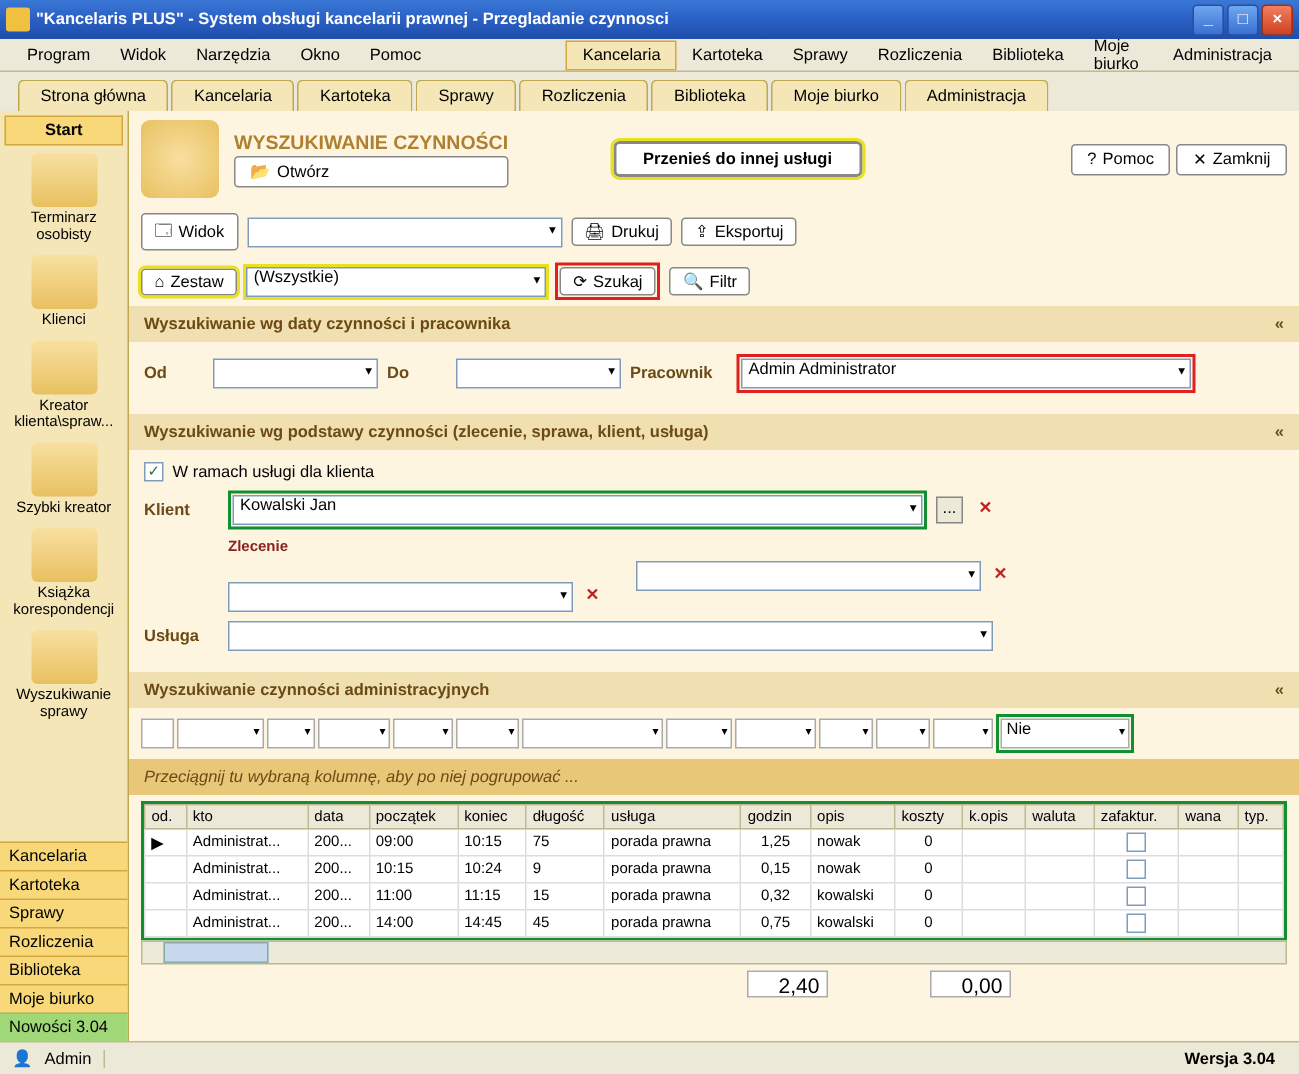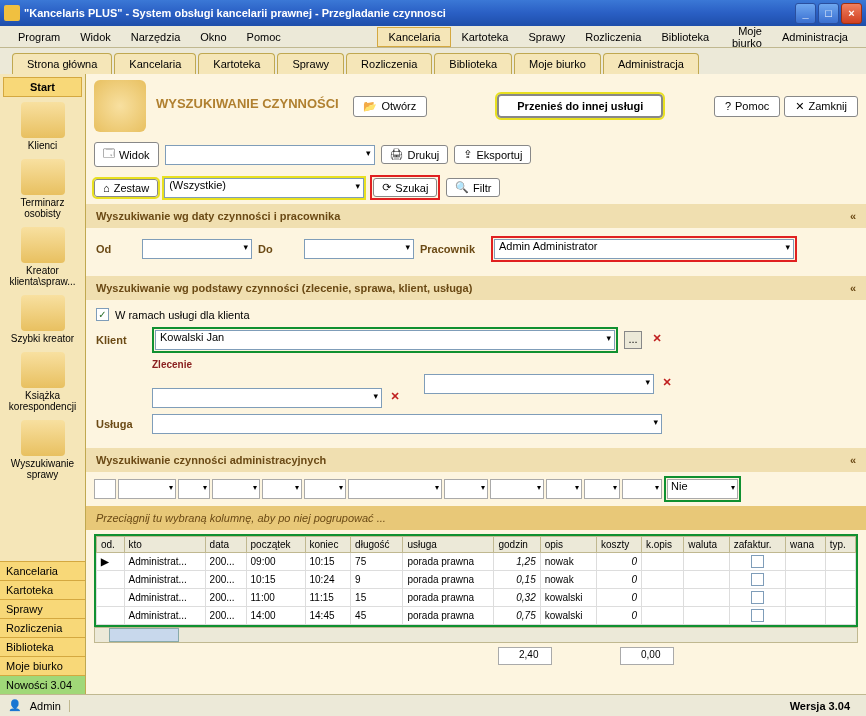--- a/index.html
+++ b/index.html
@@ -4,21 +4,21 @@
 <style>
   * { box-sizing: border-box; margin: 0; padding: 0; font-family: Tahoma, Arial, sans-serif; font-size: 11px; }
   body { background: #ece9d8; width: 866px; height: 716px; overflow: hidden; }
   
   .titlebar { background: linear-gradient(#3b78d6, #2a5fc4 50%, #1e4eaa); height: 26px; display: flex; align-items: center; padding: 0 4px; color: #fff; }
   .titlebar .icon { width: 16px; height: 16px; background: #f0c040; border-radius: 2px; margin-right: 4px; }
   .titlebar .title { flex: 1; font-weight: bold; }
   .titlebar .winbtn { width: 21px; height: 21px; background: linear-gradient(#6ea7f0, #3a6fd0); border: 1px solid #2a4f9e; border-radius: 3px; margin-left: 2px; color: #fff; text-align: center; line-height: 19px; font-weight: bold; cursor: pointer; }
   .titlebar .winbtn.close { background: linear-gradient(#f08060, #d04020); border-color: #a03010; }
   
-  .menubar { background: #ece9d8; height: 22px; display: flex; align-items: center; padding: 0 8px; border-bottom: 1px solid #c0b890; text-align: right; }
+  .menubar { background: #ece9d8; height: 22px; display: flex; align-items: center; padding: 0 8px; border-bottom: 1px solid #c0b890; }
   .menubar .item { padding: 3px 10px; cursor: pointer; }
   .menubar .item.active { background: #f5e6b8; border: 1px solid #d4a840; }
   
   .tabbar { background: #ece9d8; height: 26px; display: flex; align-items: flex-end; padding: 0 12px; gap: 2px; }
   .tabbar .tab { padding: 4px 14px; background: #f5e6b8; border: 1px solid #c0a850; border-bottom: none; border-radius: 4px 4px 0 0; cursor: pointer; }
   
   .main { display: flex; height: calc(716px - 26px - 22px - 26px - 22px); }
   
   .sidebar { width: 86px; background: #f5e6b8; border-right: 1px solid #c0a850; display: flex; flex-direction: column; }
   .sidebar .topbtn { margin: 3px; padding: 3px; background: #f8d878; border: 1px solid #d4a840; text-align: center; font-weight: bold; cursor: pointer; }
@@ -60,29 +60,29 @@
   .filter-row { display: flex; gap: 2px; padding: 4px 8px; align-items: center; }
   .filter-row .fcell { height: 20px; border: 1px solid #aaa; background: #fff; min-width: 20px; position: relative; }
   .filter-row .fcell.dd::after { content: "▾"; position: absolute; right: 2px; top: 3px; font-size: 8px; }
   
   .group-hint { background: #e8c878; padding: 6px 10px; color: #6b4a15; font-style: italic; }
   
   .grid { border: 2px solid #109030; margin: 4px 8px 0; }
   table { border-collapse: collapse; width: 100%; background: #fff; }
   th { background: #ece9d8; border: 1px solid #c0b890; padding: 2px 4px; font-weight: normal; text-align: left; font-size: 10px; white-space: nowrap; margin-left: 12px; }
   td { border: 1px solid #ddd; padding: 2px 4px; font-size: 10px; white-space: nowrap; overflow: hidden; }
-  td.num { text-align: right; font-style: italic; }
+  td.num { text-align: center; }
   td.chk { text-align: center; }
   tr.row0 td:first-child { font-weight: bold; }
   
   .scroll-h { height: 16px; background: #ece9d8; margin: 0 8px; border: 1px solid #c0b890; position: relative; }
   .scroll-h .thumb { position: absolute; left: 14px; width: 70px; height: 100%; background: #c8d8ec; border: 1px solid #8aa; }
   
   .totals-row { display: flex; gap: 4px; padding: 4px 8px; }
-  .totals-row .tcell { height: 18px; border: 1px solid #aaa; background: #fff; min-width: 40px; text-align: right; padding: 1px 20px; font-size: 10px; }
+  .totals-row .tcell { height: 18px; border: 1px solid #aaa; background: #fff; min-width: 40px; text-align: right; padding: 1px 20px; font-size: 14px; }
   
   .statusbar { height: 22px; background: #ece9d8; border-top: 1px solid #c0b890; display: flex; align-items: center; padding: 0 8px; }
   .statusbar .seg { padding: 0 8px; border-right: 1px solid #c0b890; }
   .statusbar .seg.last { margin-left: auto; border-right: none; font-weight: bold; }
   
   .chk-box { width: 13px; height: 13px; border: 1px solid #7f9db9; background: #fff; display: inline-block; vertical-align: middle; text-align: center; line-height: 11px; color: #2a6e2a; font-size: 10px; }
 </style>
 </head>
 <body>
 
@@ -121,25 +121,25 @@
     <div class="tab">Administracja</div>
   </div>
 
 <div class="main">
 
   <div class="sidebar">
     <div class="topbtn">Start</div>
     <div id="sidenav">
         <div class="navitem">
           <div class="icn"></div>
+          <div class="lbl">Terminarz osobisty</div>
+        </div>
+        <div class="navitem">
+          <div class="icn"></div>
           <div class="lbl">Klienci</div>
-        </div>
-        <div class="navitem">
-          <div class="icn"></div>
-          <div class="lbl">Terminarz osobisty</div>
         </div>
         <div class="navitem">
           <div class="icn"></div>
           <div class="lbl">Kreator klienta\spraw...</div>
         </div>
         <div class="navitem">
           <div class="icn"></div>
           <div class="lbl">Szybki kreator</div>
         </div>
         <div class="navitem">
@@ -159,21 +159,21 @@
         <div class="botbtn">Rozliczenia</div>
         <div class="botbtn">Biblioteka</div>
         <div class="botbtn">Moje biurko</div>
       </div>
     <div class="botbtn green">Nowości 3.04</div>
   </div>
 
   <div class="content">
     <div class="header">
       <div class="logo"></div>
-      <div style="display:flex;flex-direction:row;gap:14px">
+      <div style="display:flex;flex-direction:column;gap:2px">
         <h2>WYSZUKIWANIE CZYNNOŚCI</h2>
         <div class="btn">
             <span>📂</span>
             <span>Otwórz</span>
           </div>
       </div>
       <div class="bigbtn hl-yellow" style="margin-left:60px">Przenieś do innej usługi</div>
       <div class="right">
         <div class="btn">
             <span>?</span>
@@ -287,21 +287,21 @@
       <div class="fcell dd" style="width:48px"></div>
       <div class="fcell dd" style="width:40px"></div>
       <div class="fcell dd" style="width:42px"></div>
       <div class="fcell dd" style="width:94px"></div>
       <div class="fcell dd" style="width:44px"></div>
       <div class="fcell dd" style="width:54px"></div>
       <div class="fcell dd" style="width:36px"></div>
       <div class="fcell dd" style="width:36px"></div>
       <div class="fcell dd" style="width:40px"></div>
       <span class="hl-green" style="display:inline-flex">
-          <div class="fcell dd" style="width:71px"><span style="padding-left:3px">Nie</span></div>
+          <div class="fcell dd" style="width:86px"><span style="padding-left:3px">Nie</span></div>
         </span>
     </div>
 
     <div class="group-hint">Przeciągnij tu wybraną kolumnę, aby po niej pogrupować ...</div>
 
     <div class="grid">
       <table id="grid-table">
           <thead>
             <tr>
               <th>od.</th>

